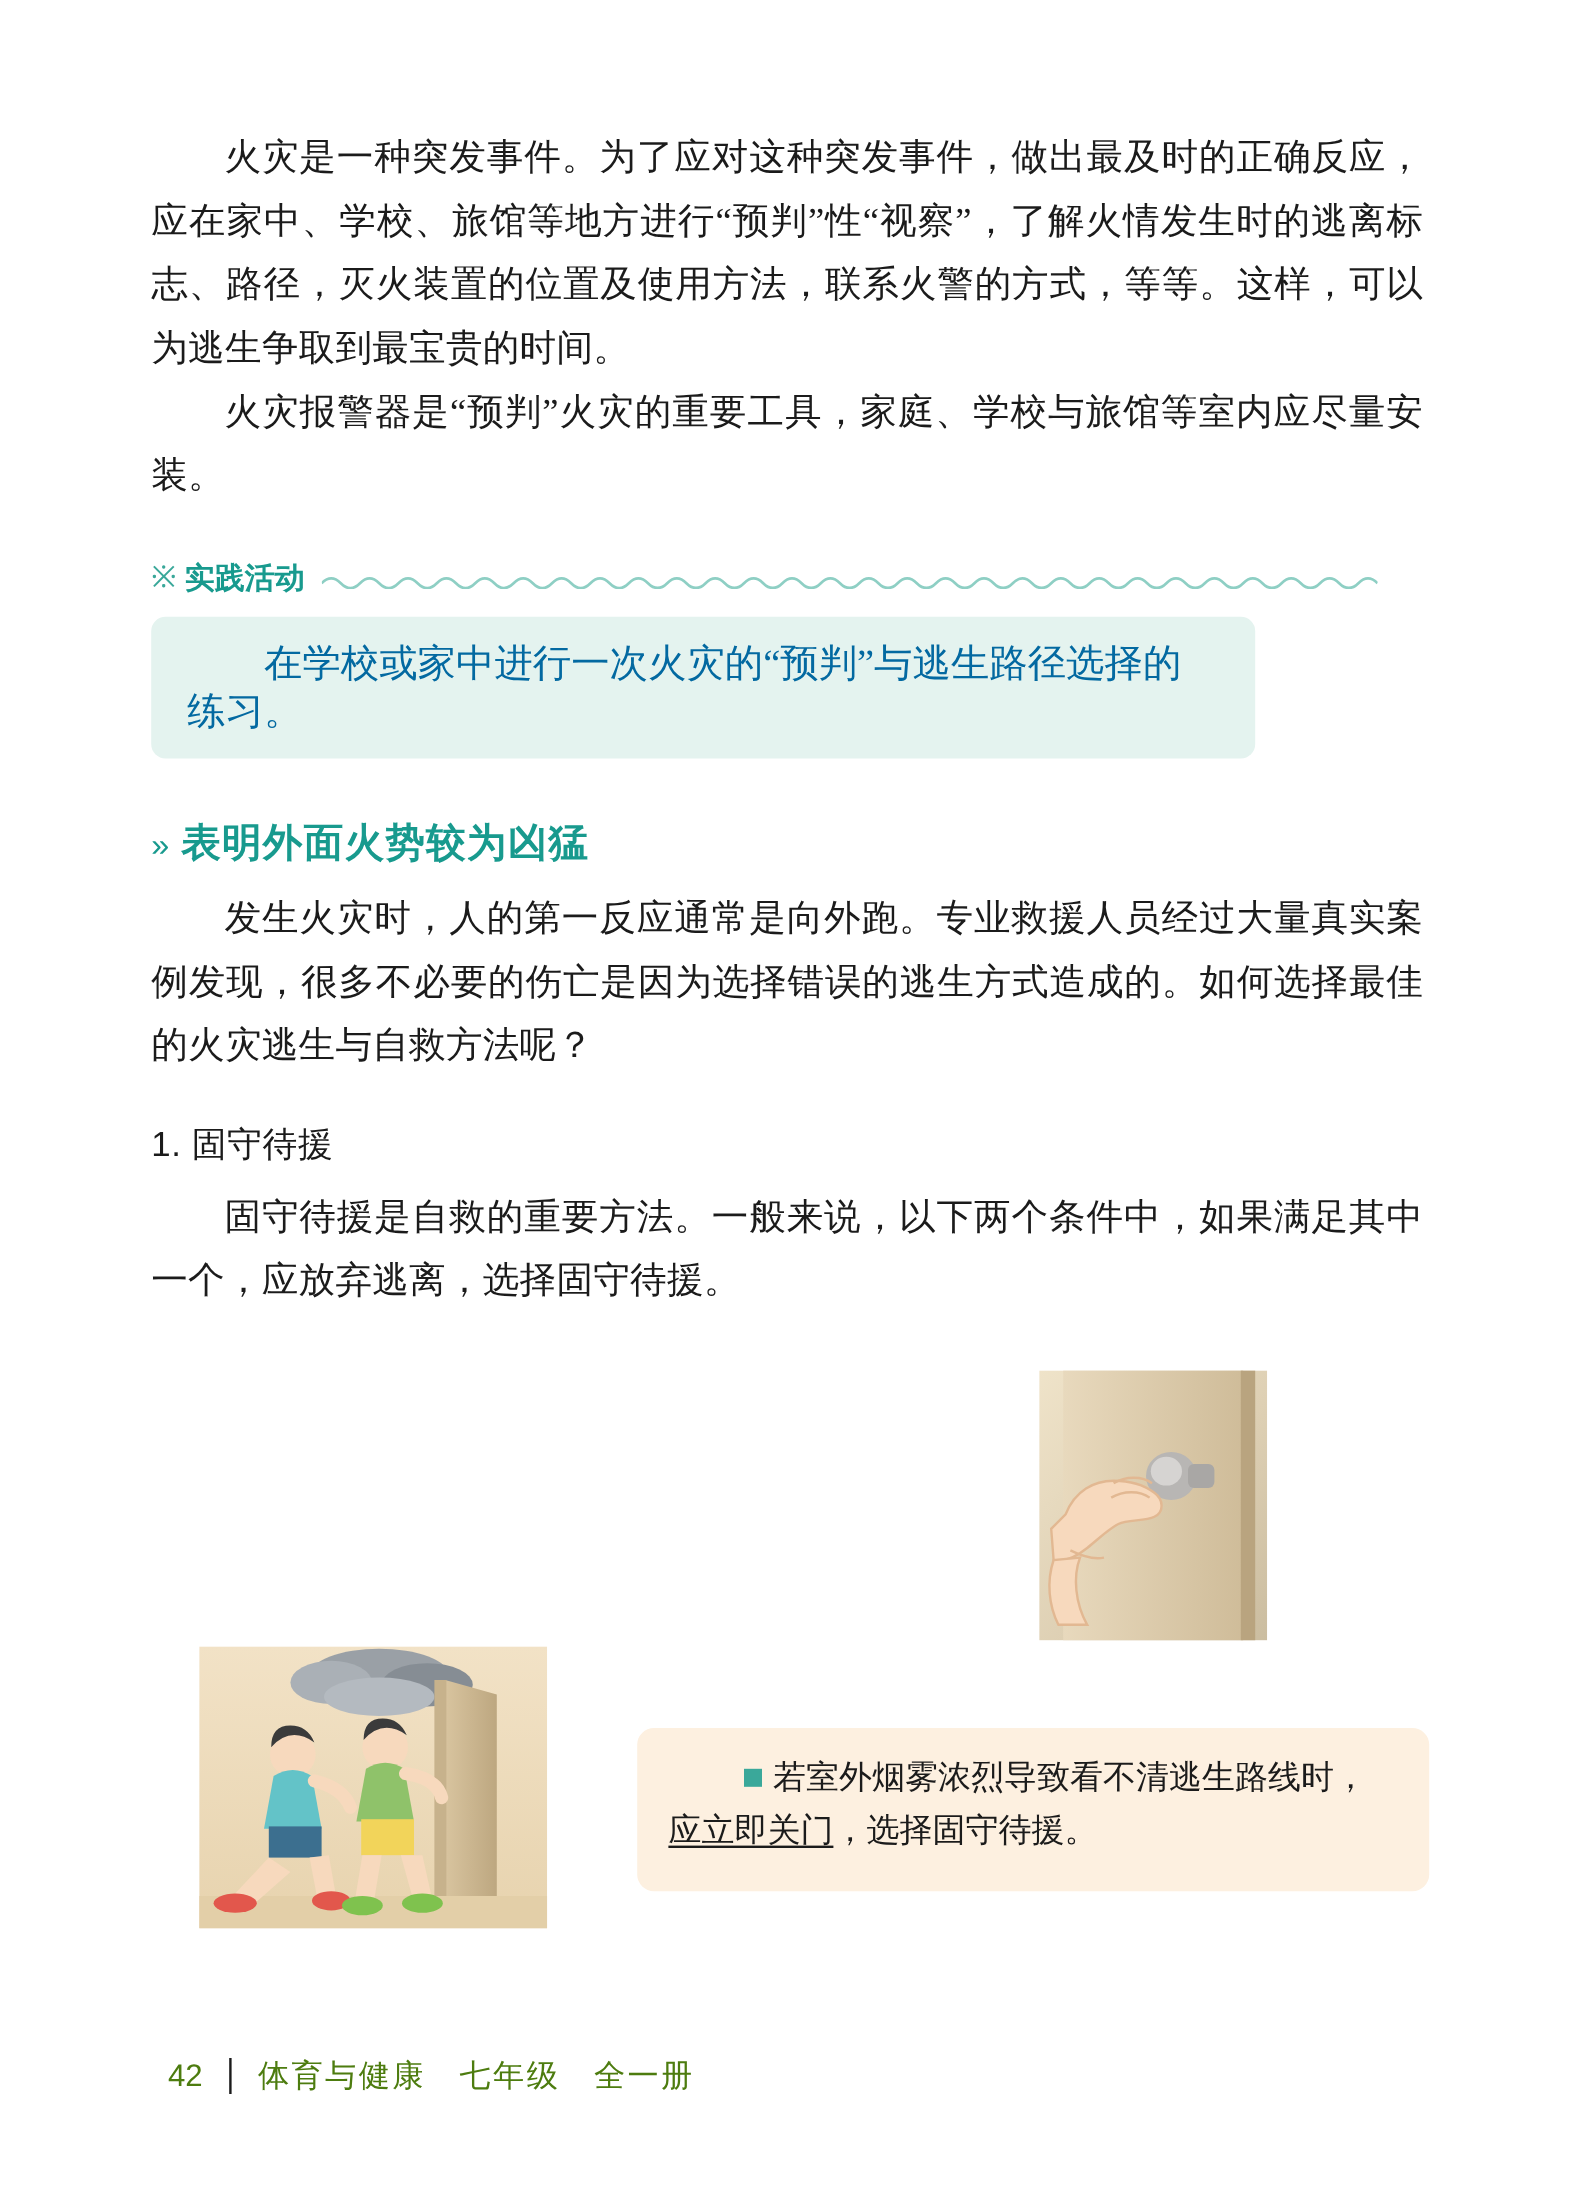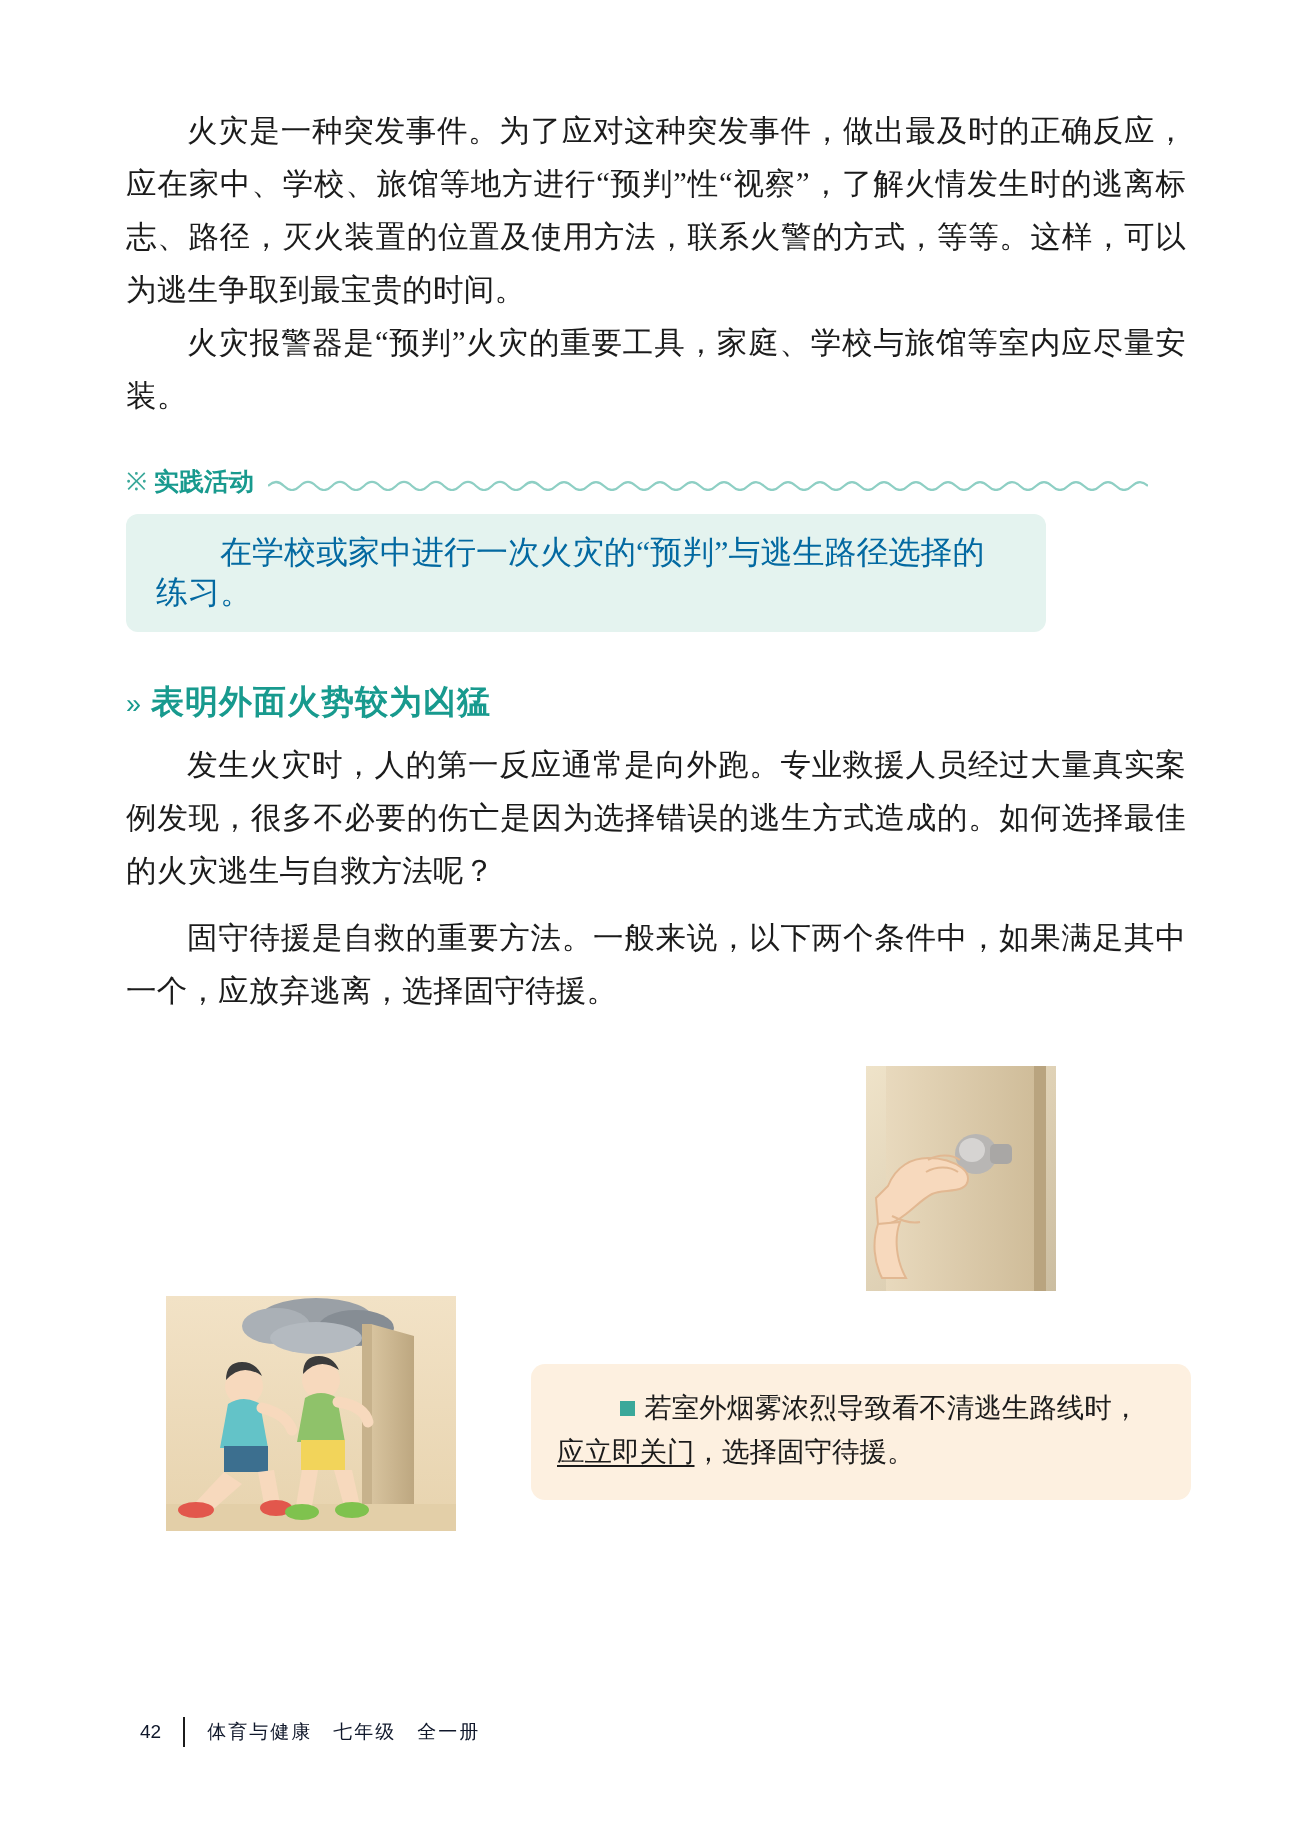--- a/index.html
+++ b/index.html
@@ -122,20 +122,21 @@
   }
   .callout2 {
     position: absolute;
     left: 405px;
     top: 298px;
     width: 660px;
     background: #fdf0e0;
     border-radius: 14px;
     padding: 22px 26px 26px 26px;
     box-sizing: border-box;
+    font-family: Liberation Mono, monospace;
   }
   .callout-text {
     margin: 0;
     font-size: 27.5px;
     line-height: 44px;
     text-indent: 2.3em;
     position: relative;
   }
   .bullet-sq {
     display: inline-block;
@@ -164,23 +165,23 @@
     width: 290px;
     height: 235px;
   }
   
   .footer {
     position: absolute;
     left: 140px;
     bottom: 95px;
     display: flex;
     align-items: center;
-    font-size: 19px;
-    font-family: "Liberation Sans", sans-serif;
-    color: #0f172a;
+    font-size: 26px;
+    font-family: "Liberation Sans", sans-serif;
+    color: #4d7c0f;
   }
   .footer .pagenum { margin-right: 22px; }
   .footer .divider {
     display: inline-block;
     width: 2px;
     height: 30px;
     background: #1b1b1b;
     margin-right: 22px;
   }
   .footer .ftext { letter-spacing: 2px; }
@@ -212,20 +213,21 @@
 
     <div class="section-head">
       <span class="section-mark">»</span>
       <span class="section-title">表明外面火势较为凶猛</span>
     </div>
 
     <div class="para-block">
       <p class="body-text indent">发生火灾时，人的第一反应通常是向外跑。专业救援人员经过大量真实案例发现，很多不必要的伤亡是因为选择错误的逃生方式造成的。如何选择最佳的火灾逃生与自救方法呢？</p>
     </div>
 
+    <div class="sub-head">1. 固守待援</div>
 
     <div class="para-block">
       <p class="body-text indent">固守待援是自救的重要方法。一般来说，以下两个条件中，如果满足其中一个，应放弃逃离，选择固守待援。</p>
     </div>
 
     <div class="figure-area">
 
       <div class="door-img">
         <svg width="190" height="225" viewBox="0 0 190 225">
           <defs>

